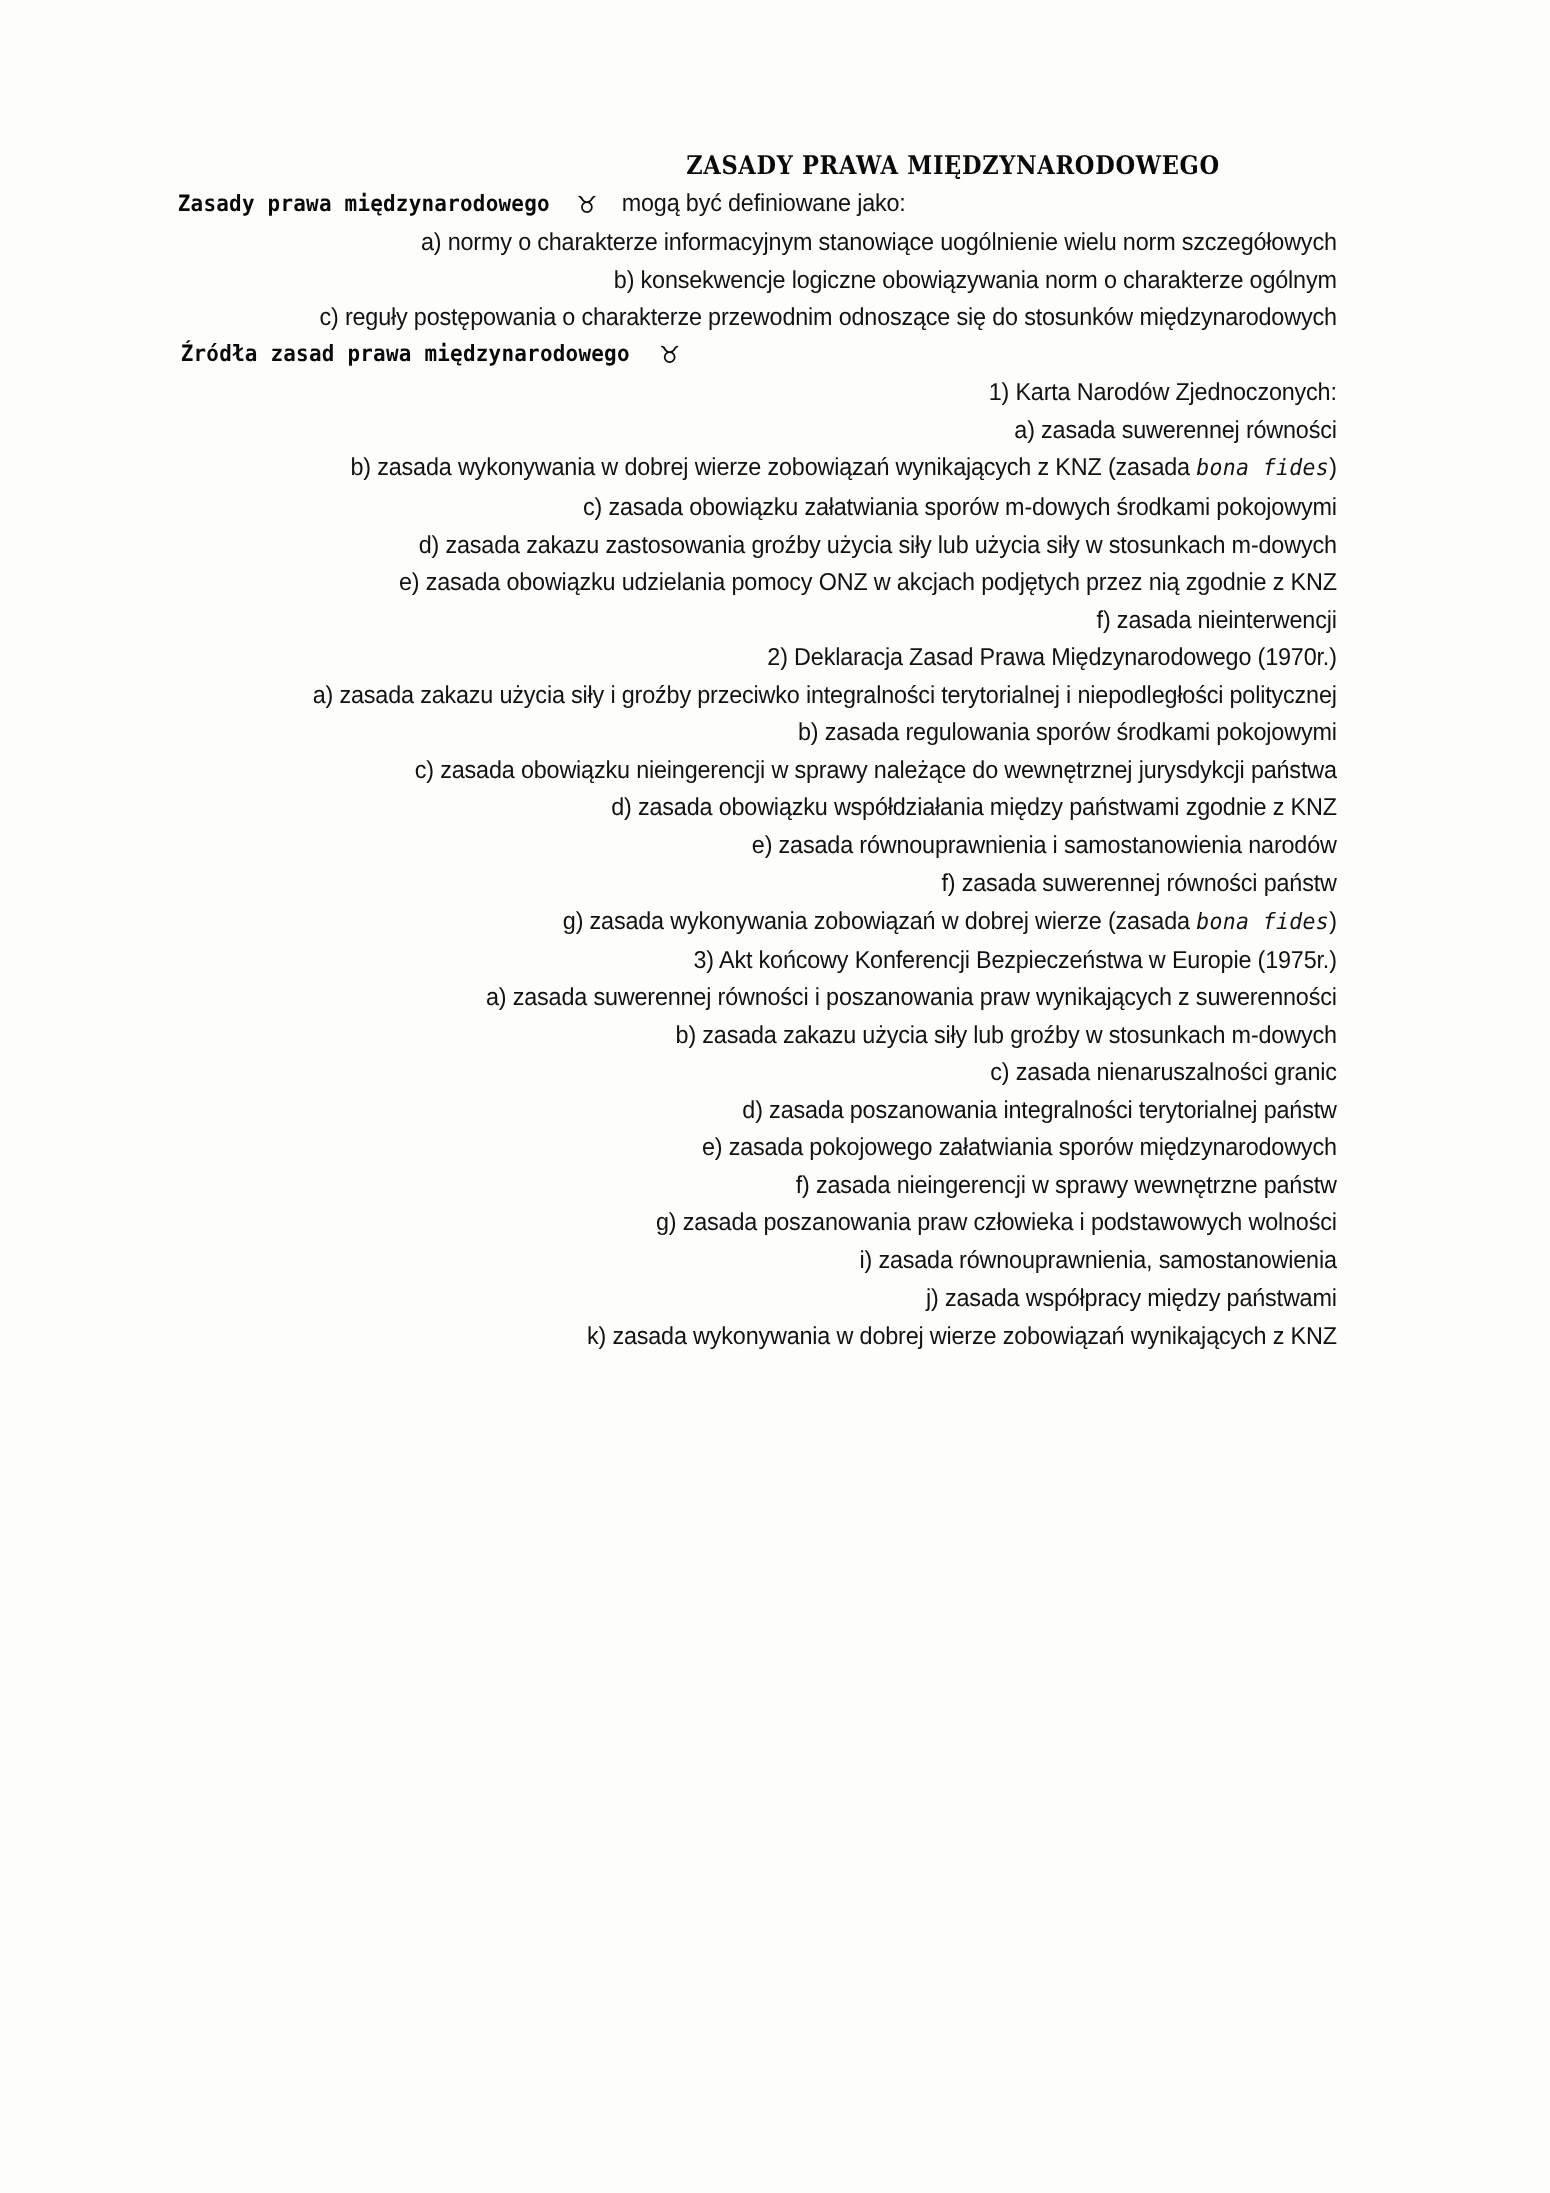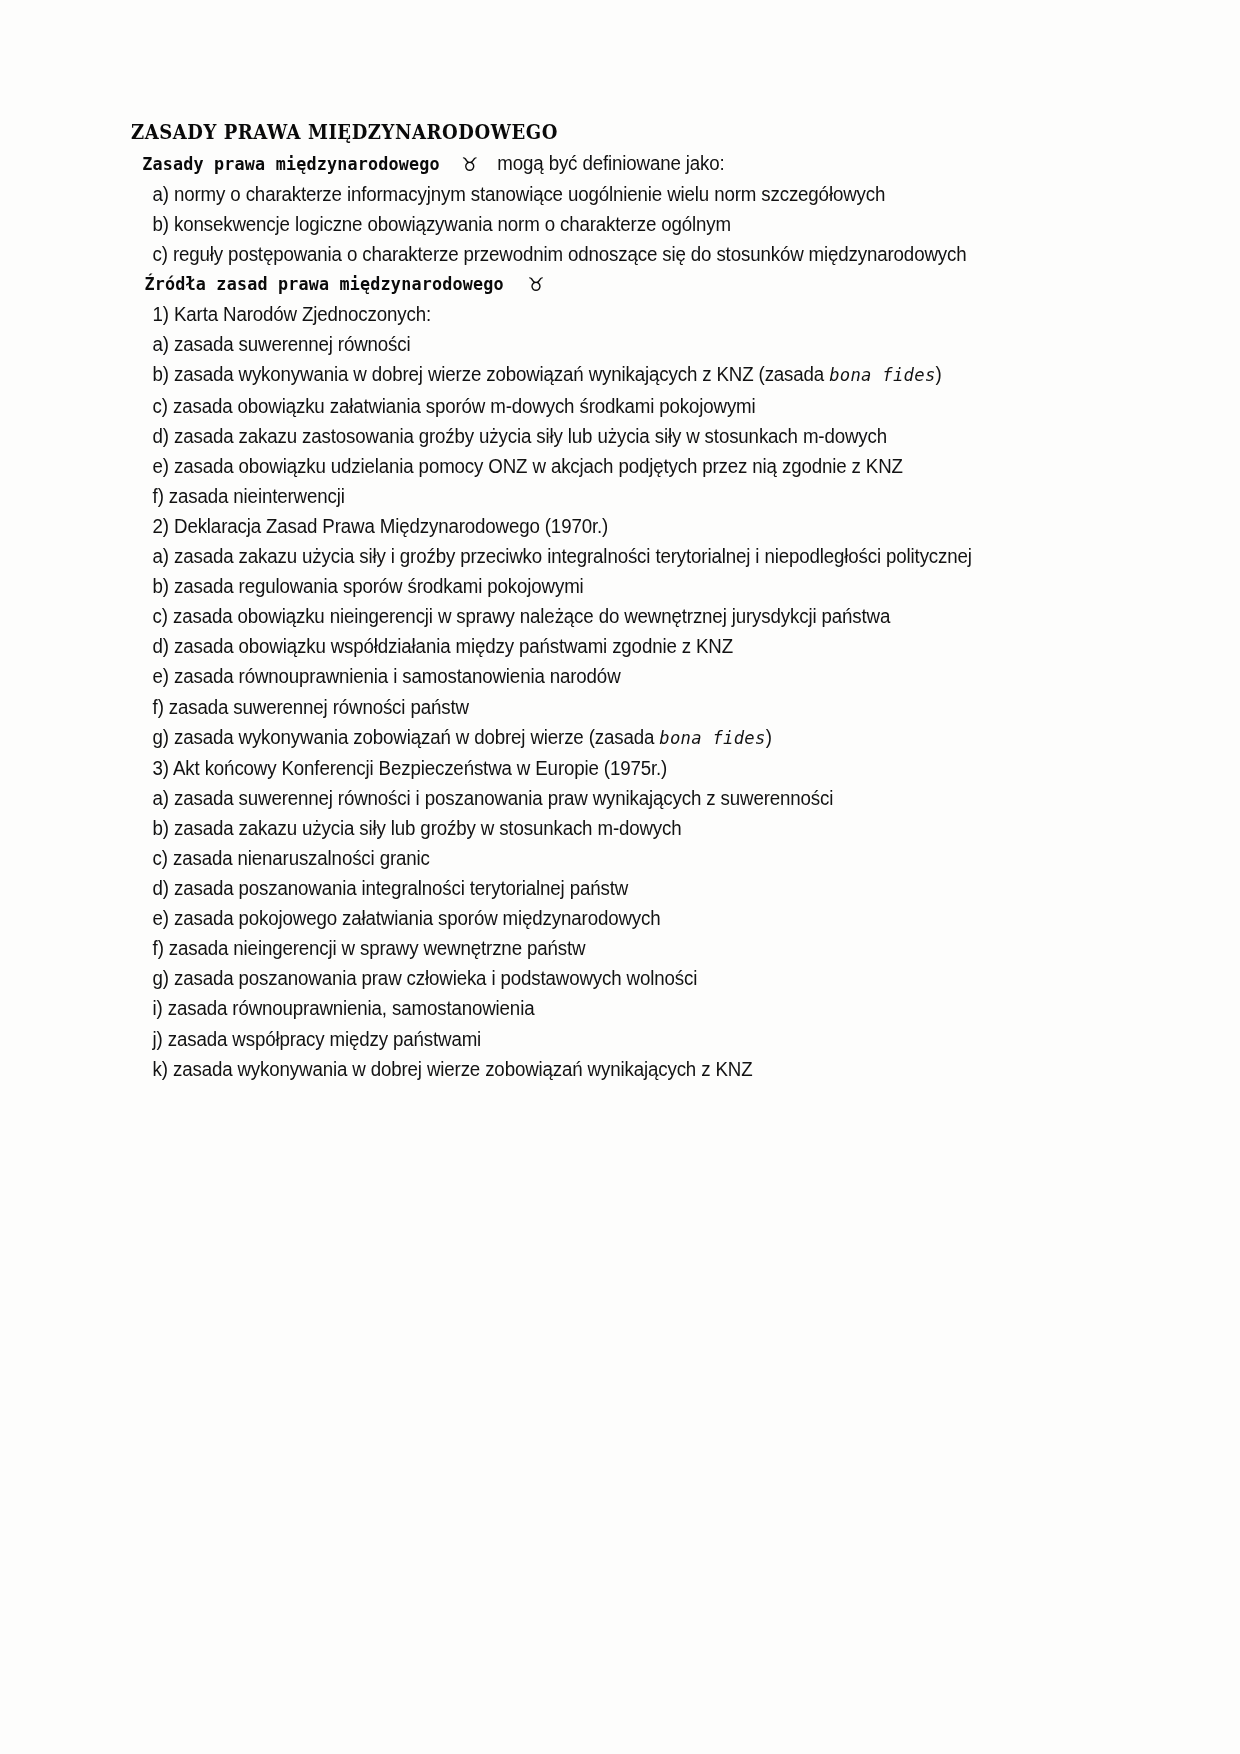--- a/index.html
+++ b/index.html
@@ -21,20 +21,21 @@
     position: absolute;
     inset: 0;
     background: #fdfdfc;
   }
 
   #content {
     position: absolute;
     left: 131px;
     top: 118px;
     width: 960px;
+    text-align: right;
   }
 
   
   .doc-title {
     font-family: "DejaVu Serif", "Liberation Serif", serif;
     font-weight: bold;
     font-size: 20.5px;
     letter-spacing: 0.6px;
     line-height: 28px;
     transform: scaleX(0.88);

